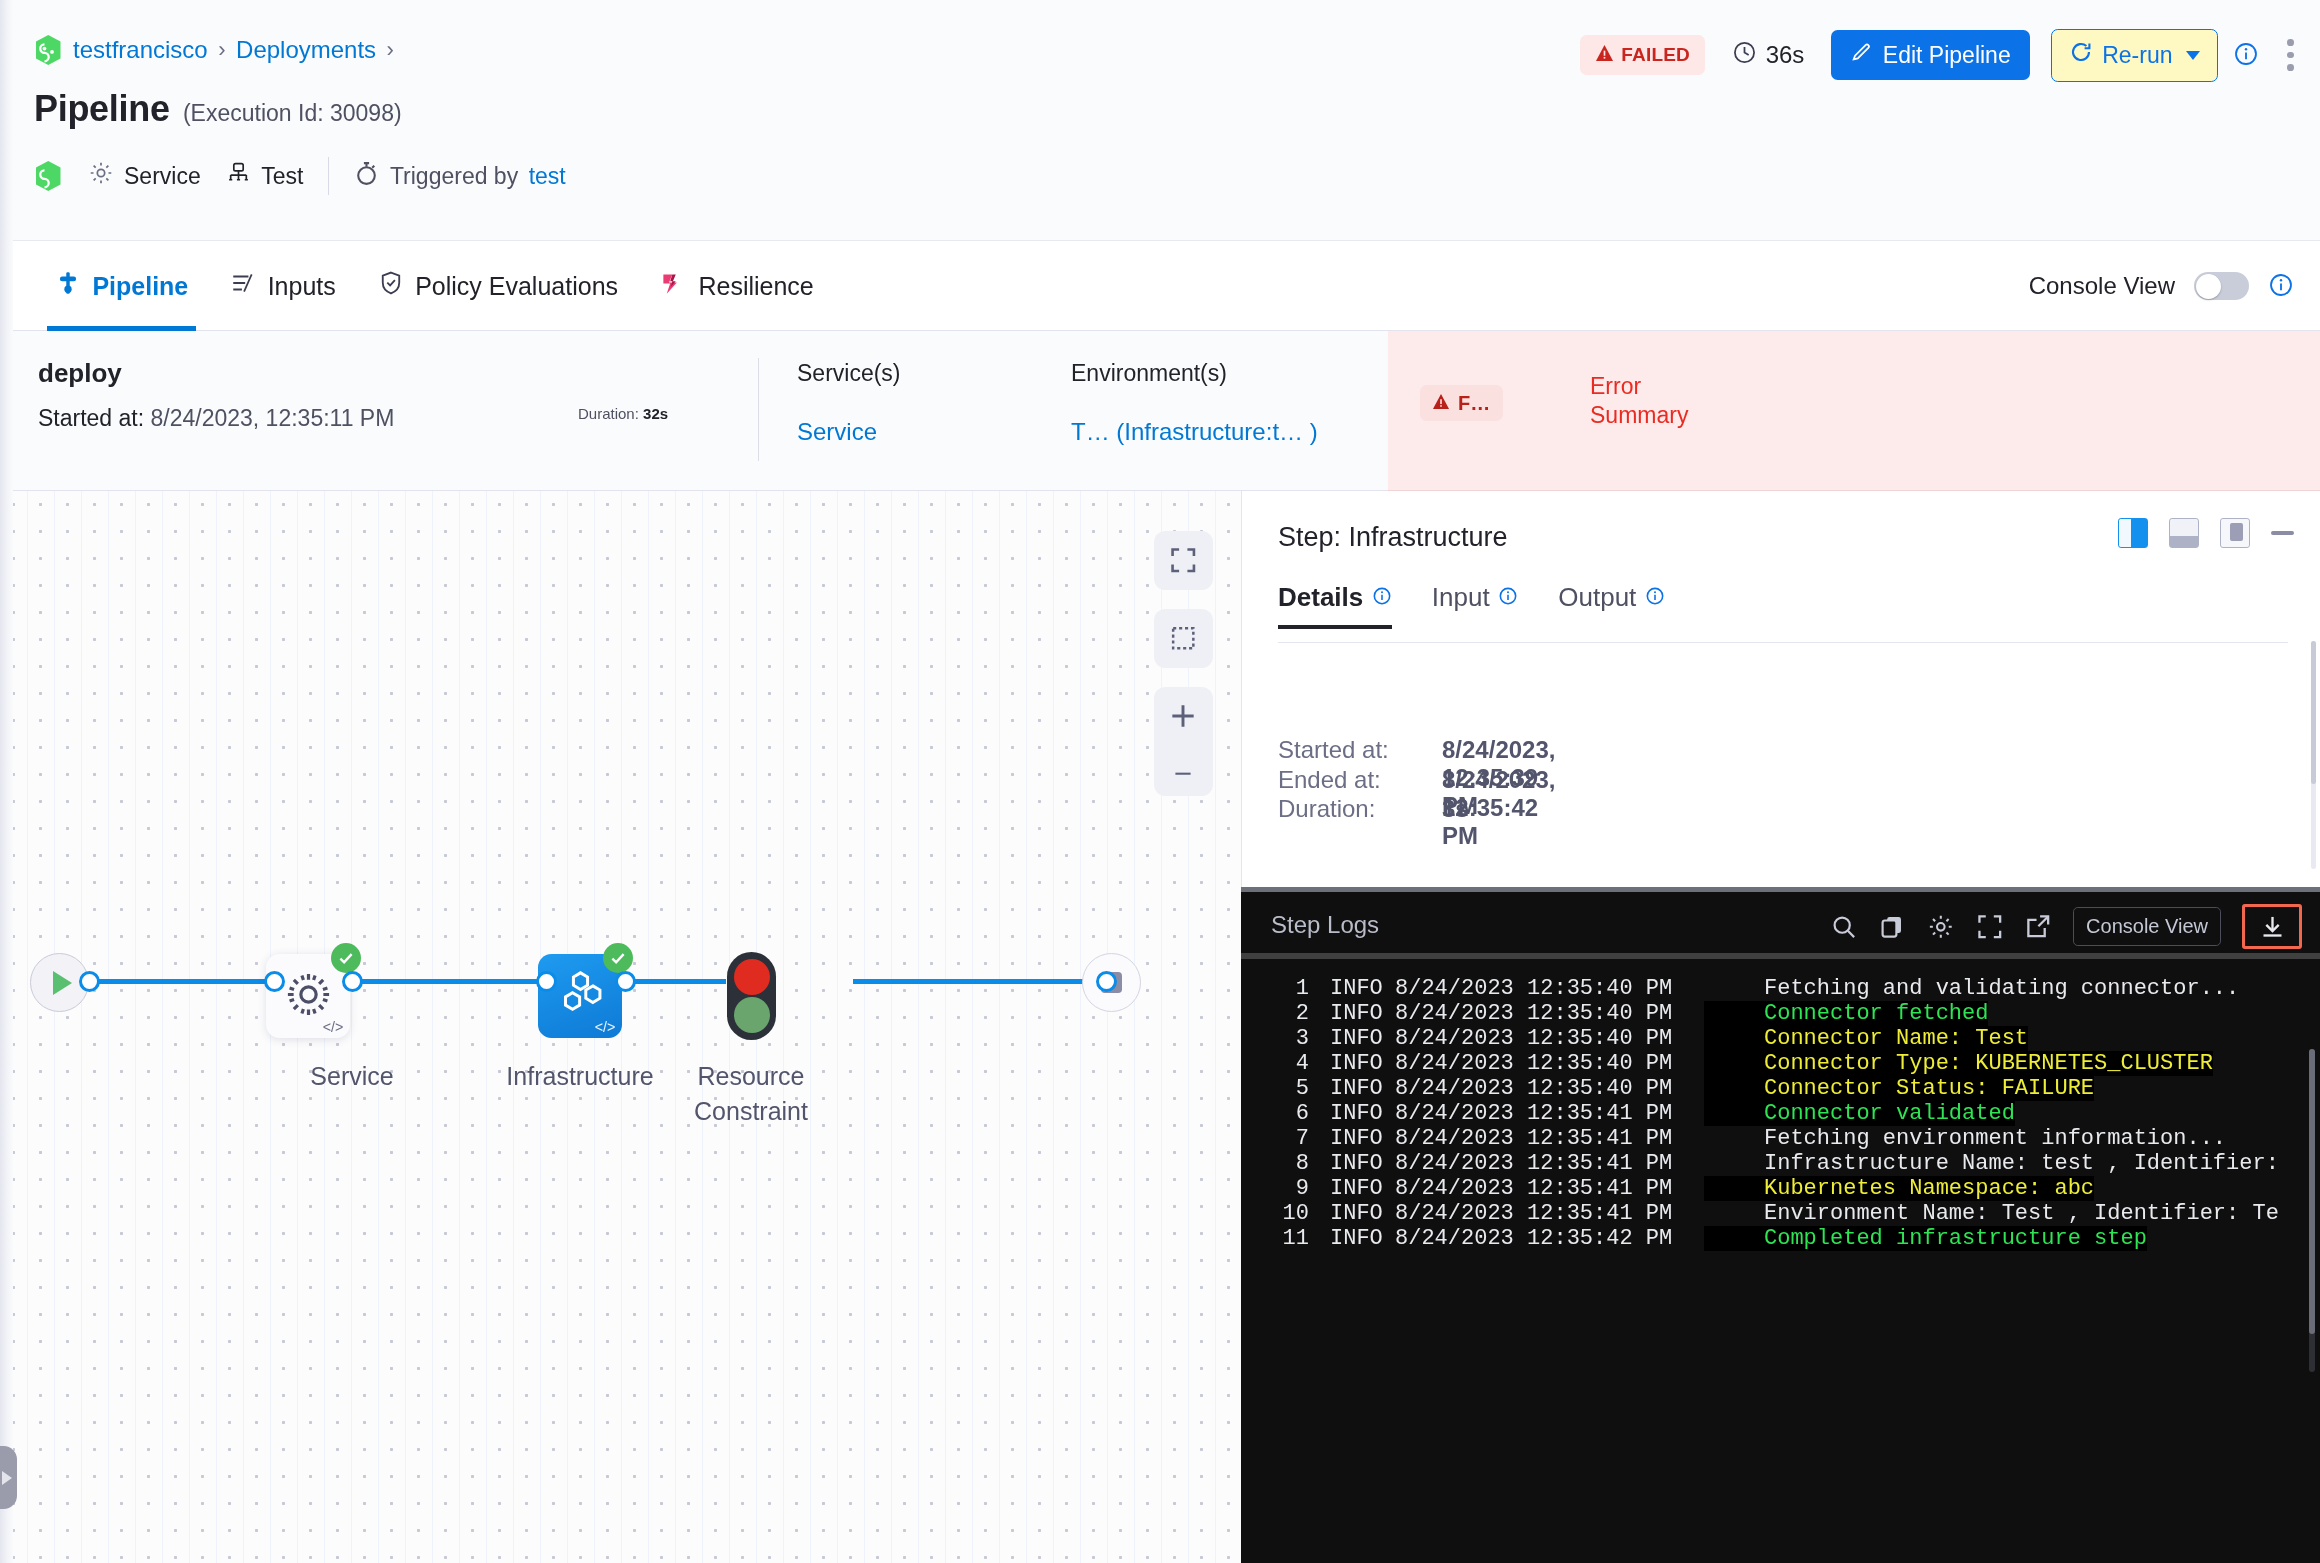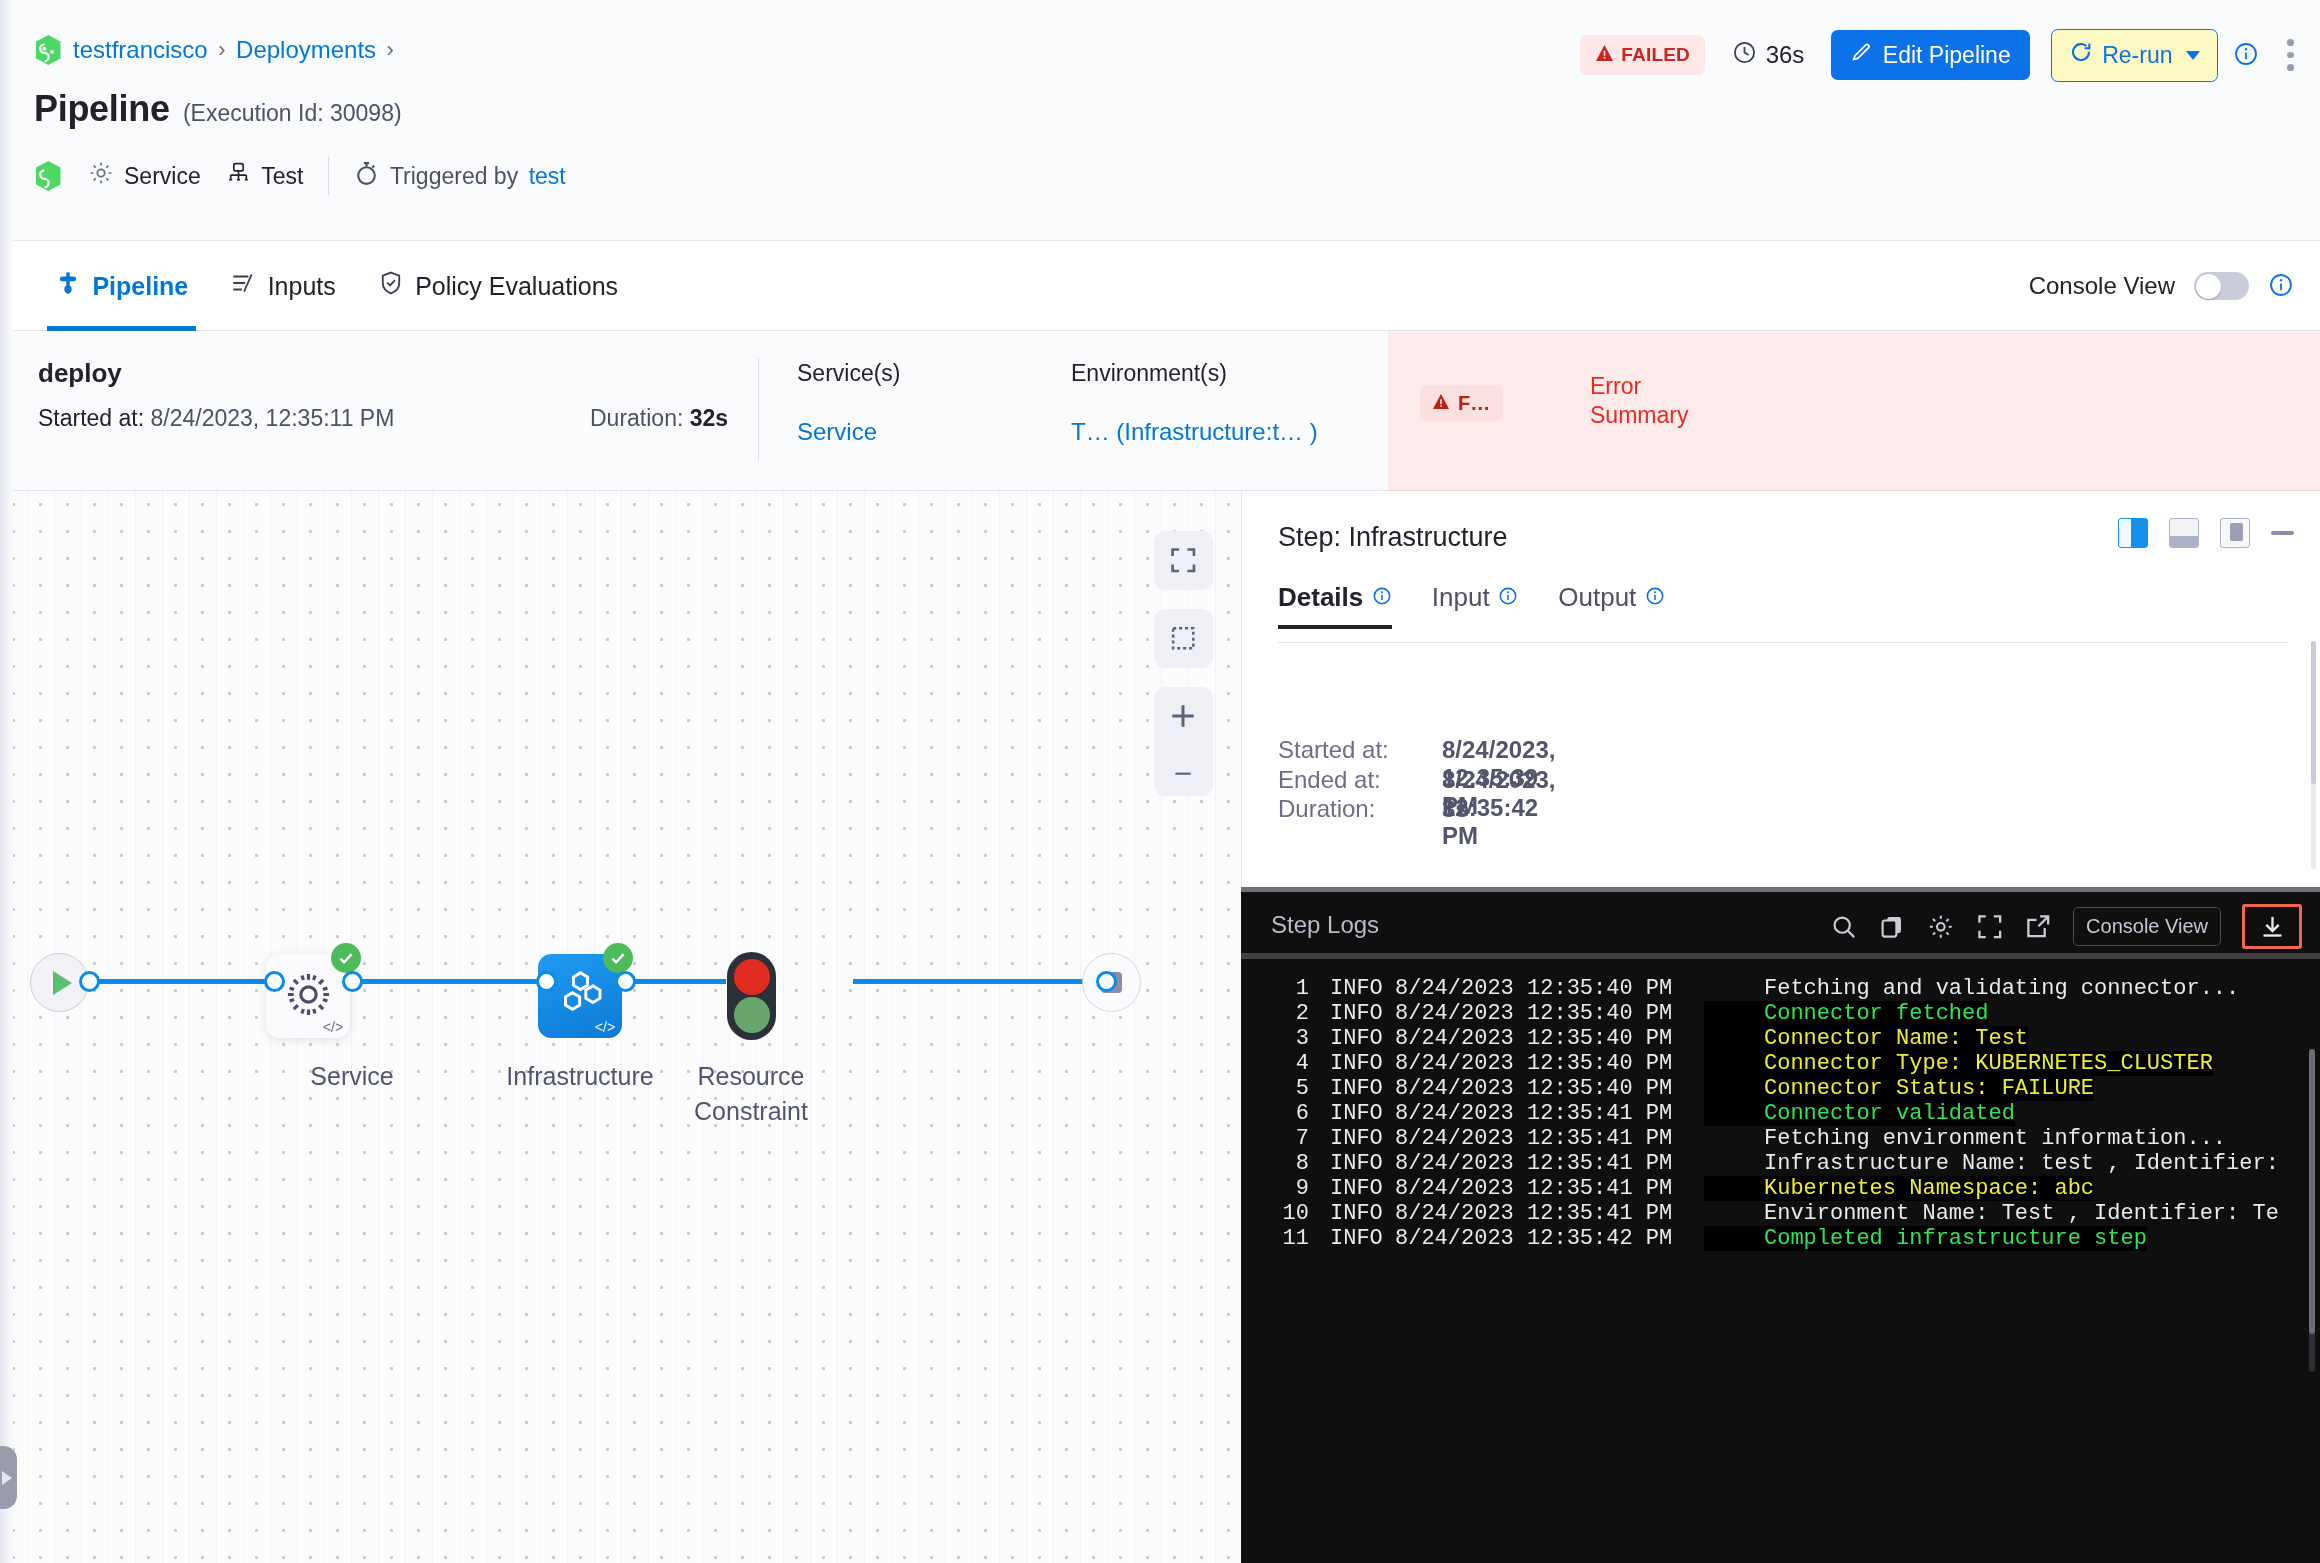--- a/index.html
+++ b/index.html
@@ -114,21 +114,21 @@
   }
 
   
   .stagebar {
     position:absolute; left:0; top: 331px; width: 2321px; height: 160px;
     background:#fafbfc; border-bottom: 1px solid #e2e3ed; padding-left: 28px;
   }
   .stage-name { position:absolute; left: 38px; top: 27px; font-size: 26px; font-weight: bold; color:#22222a;}
   .stage-started { position:absolute; left: 38px; top: 74px; font-size: 23px; color:#4f5162; }
   .stage-started b { color:#22222a; font-weight: normal;}
-  .stage-duration { position:absolute; left: 590px; top: 74px; font-size: 23px; color:#4f5162;}
+  .stage-duration { position:absolute; left: 578px; top: 74px; font-size: 15px; color:#4f5162;}
   .stage-duration b { color: #22222a; font-weight: bold; }
   .vsep { position:absolute; left: 758px; top: 27px; width:1px; height: 103px; background:#dcdde6; }
   .col-svc { position:absolute; left: 797px; top: 28.5px; }
   .col-env { position:absolute; left: 1071px; top: 28.5px; }
   .col-hd { font-size: 23px; color:#22222a; margin-bottom: 31px; }
   .col-val { font-size: 24px; color:#0278d5; cursor:pointer; }
 
   .errorbar {
     position:absolute; left: 1388px; top: 331px; width: 933px; height: 160px;
     background:#fdeaea; border-bottom:1px solid #f2d4d4;
@@ -432,20 +432,29 @@
     <div class="tab">
       <span>
         <svg width="26" height="26" viewBox="0 0 24 24" fill="none" stroke="#3b3d50" stroke-width="1.7">
           <path d="M12 2.4l7.6 2.8v6.6c0 5-3.4 8.2-7.6 9.8-4.2-1.6-7.6-4.8-7.6-9.8V5.2z"></path>
           <path d="M8.6 11.6l2.6 2.6 4.4-4.8"></path>
         </svg>
       </span>
       <span>Policy Evaluations</span>
     </div>
 
+    <div class="tab">
+      <span>
+        <svg width="27" height="27" viewBox="0 0 24 24">
+          <path d="M3 4h8l-3 7h7l-9 10 3-9H3z" fill="#ec3b72"></path>
+          <path d="M11 4h3l-2.5 6H14l-4.5 5 1.5-5H9z" fill="#a8164a"></path>
+        </svg>
+      </span>
+      <span>Resilience</span>
+    </div>
   </div>
 
   <div class="console-toggle-wrap">
     <span class="console-label">Console View</span>
     <div class="toggle">
         <div class="knob"></div>
       </div>
     <span>
       <svg width="26" height="26" viewBox="0 0 24 24" fill="none" stroke="#0b72e7" stroke-width="1.7">
         <circle cx="12" cy="12" r="9.2"></circle>

